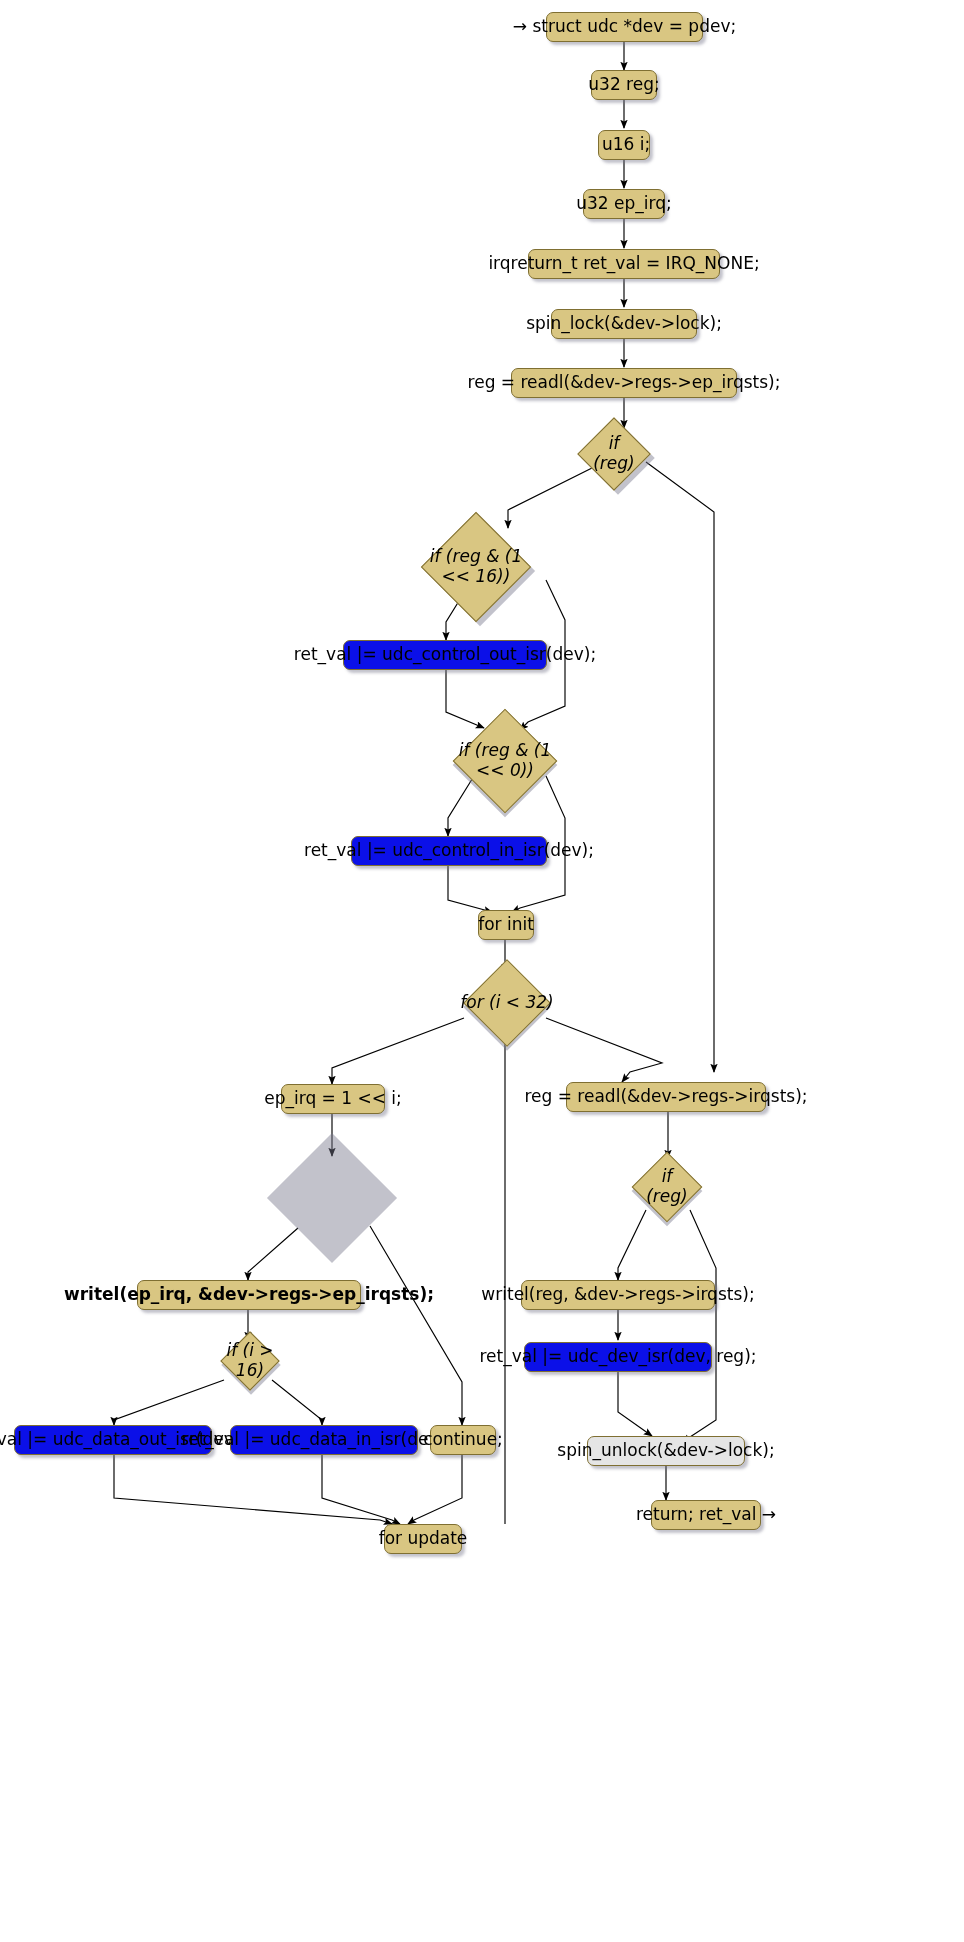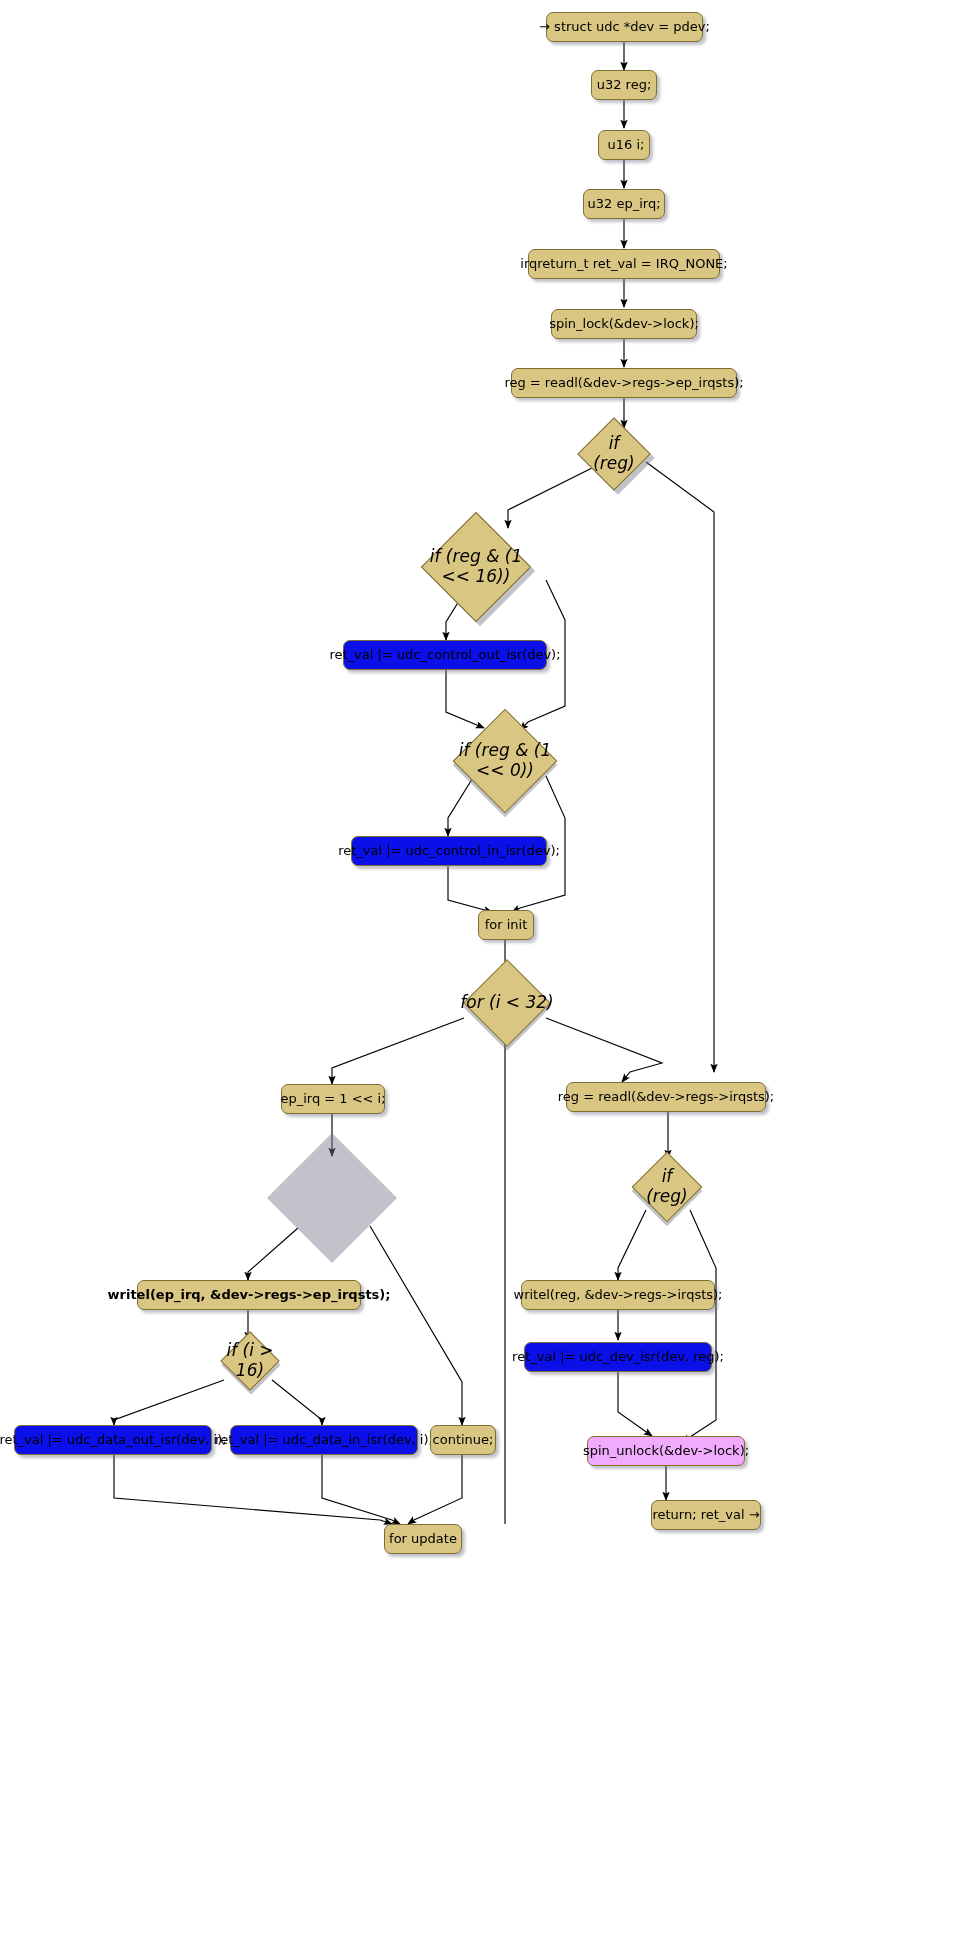--- a/index.html
+++ b/index.html
@@ -35,31 +35,31 @@
     text-align: center;
     white-space: nowrap;
     color: #000000;
   }
   
   .node.rect {
     background: #d9c682;
     border: 1px solid #7f6f32;
     border-radius: 7px;
     box-shadow: 3px 3px 3px rgba(120,120,140,0.45);
-    font-size: 13px;
+    font-size: 17px;
     padding: 0 8px;
     line-height: 1.15;
   }
   .node.rect.blue {
     background: #0b10e8;
     color: #000000;
     border: 1px solid #7f6f32;
   }
   .node.rect.green {
-    background: #f0abfc;
+    background: #e5e5e5;
     color: #000000;
     border: 1px solid #7f6f32;
   }
   
   .node.diamond {
     background: transparent;
     border: none;
     box-shadow: none;
     font-size: 17px;
     line-height: 1.15;

